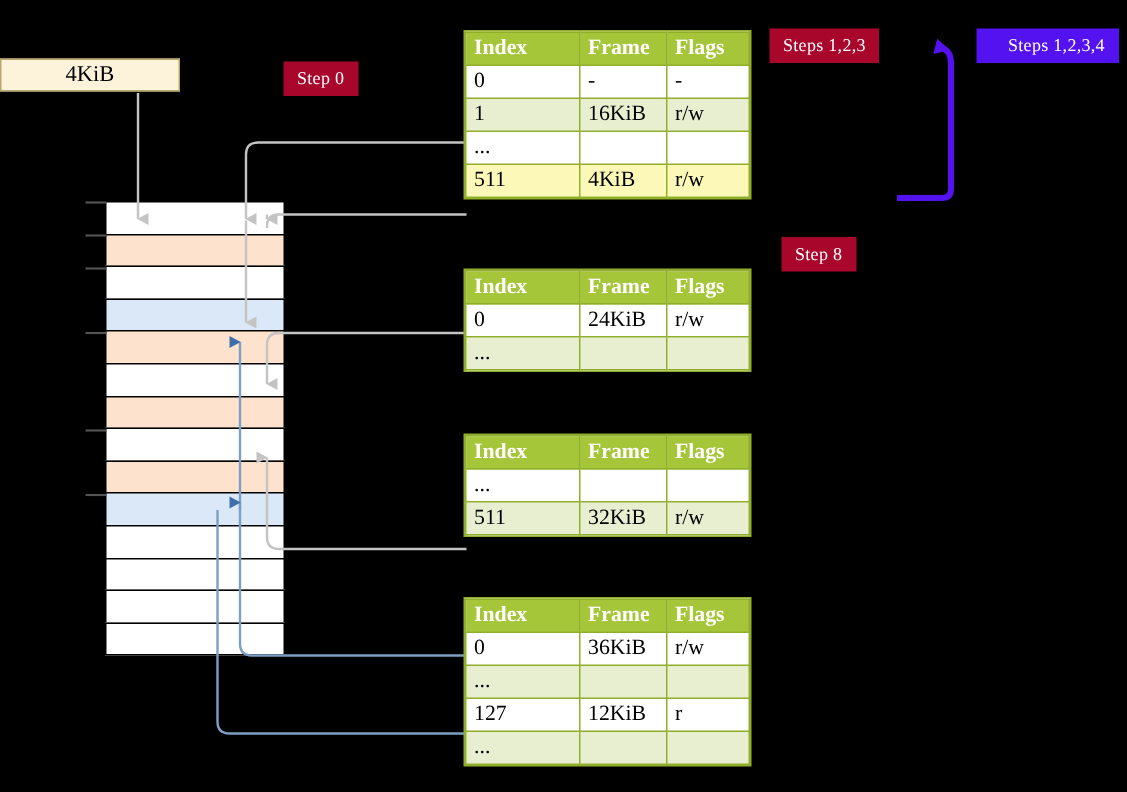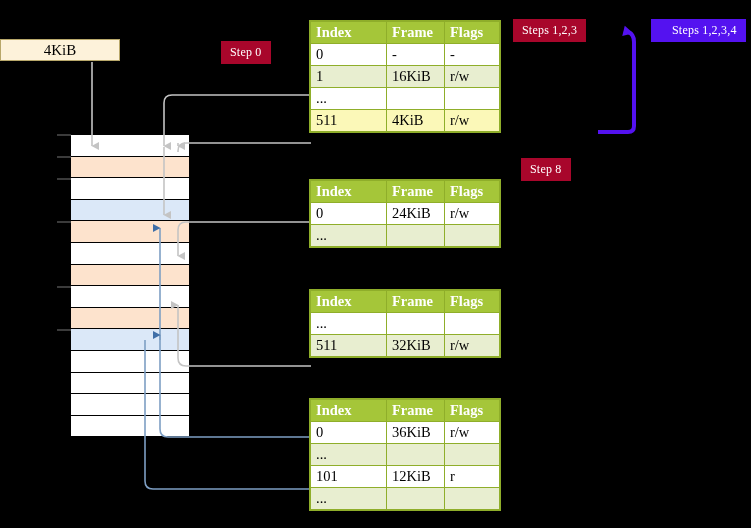--- a/index.html
+++ b/index.html
@@ -81,21 +81,21 @@
 </style>
 </head>
 <body>
 
 <div class="stage">
 
   <div class="kib-box" style="left:0px;top:39px;width:120px;height:22px;">
     <span>4KiB</span>
   </div>
 
-  <div class="badge red" style="left:189px;top:41px;margin-left:32px;">
+  <div class="badge red" style="left:189px;top:41px;">
     <span>Step 0</span>
   </div>
 
   <div class="badge red" style="left:513px;top:19px;">
     <span>Steps 1,2,3</span>
   </div>
 
   <div class="badge blue" style="left:651px;top:19px;">
     <span>Steps 1,2,3,4</span>
   </div>
@@ -257,21 +257,21 @@
         <td>0</td>
         <td>36KiB</td>
         <td>r/w</td>
       </tr>
       <tr class="alt">
         <td>...</td>
         <td></td>
         <td></td>
       </tr>
       <tr>
-        <td>101</td>
+        <td>127</td>
         <td>12KiB</td>
         <td>r</td>
       </tr>
       <tr class="alt">
         <td>...</td>
         <td></td>
         <td></td>
       </tr>
     </tbody>
   </table>

